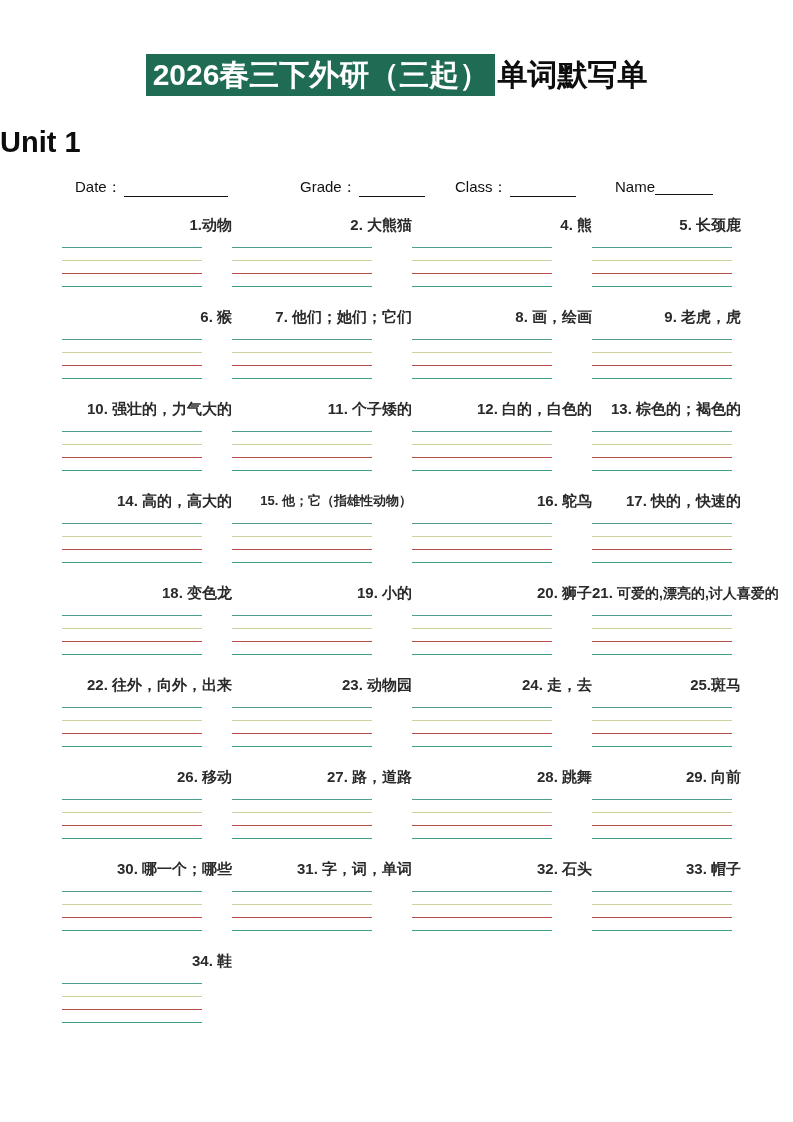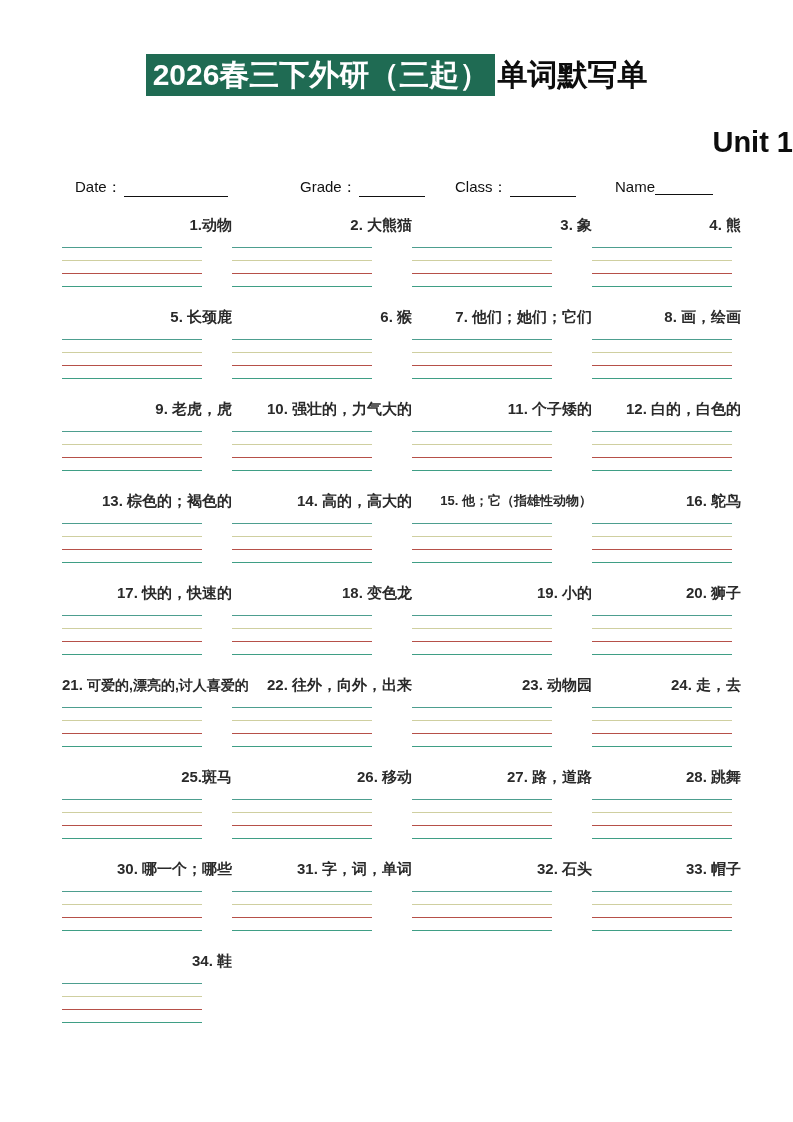--- a/index.html
+++ b/index.html
@@ -19,21 +19,21 @@
     white-space:nowrap;
   }
   .title-highlight {
     background:var(--title-bg,#1f6b53);
     color:#ffffff;
     padding:4px 6px 5px 7px;
   }
   .title-rest { color:#0d0d0d; padding-left:2px; }
   .unit-title {
     position:absolute; top:126px; left:0; width:100%;
-    text-align:right;
+    text-align:left;
     font-size:29px; font-weight:bold; color:#0d0d0d;
   }
   
   .meta { position:absolute; top:178px; left:0; width:100%; height:26px; font-size:15px; font-weight:normal; color:#111; }
   .meta-field { position:absolute; top:0; white-space:nowrap; }
   .meta-date  { left:75px;  }
   .meta-grade { left:300px; }
   .meta-class { left:455px; }
   .meta-name  { left:615px; }
   .meta-blank { display:inline-block; border-bottom:1.6px solid #111; height:16px; vertical-align:bottom; }
@@ -95,28 +95,20 @@
       </div>
       <div class="cell">
         <div class="label"><span class="num">2. </span><span class="txt">大熊猫</span></div>
         <div class="lines">
           <div class="r1"></div>
           <div class="r2"></div>
           <div class="r3"></div>
         </div>
       </div>
       <div class="cell">
-        <div class="label"><span class="num">3. </span><span class="txt">象</span></div>
-        <div class="lines">
-          <div class="r1"></div>
-          <div class="r2"></div>
-          <div class="r3"></div>
-        </div>
-      </div>
-      <div class="cell">
         <div class="label"><span class="num">4. </span><span class="txt">熊</span></div>
         <div class="lines">
           <div class="r1"></div>
           <div class="r2"></div>
           <div class="r3"></div>
         </div>
       </div>
       <div class="cell">
         <div class="label"><span class="num">5. </span><span class="txt">长颈鹿</span></div>
         <div class="lines">
@@ -303,20 +295,28 @@
       </div>
       <div class="cell">
         <div class="label"><span class="num">28. </span><span class="txt">跳舞</span></div>
         <div class="lines">
           <div class="r1"></div>
           <div class="r2"></div>
           <div class="r3"></div>
         </div>
       </div>
       <div class="cell">
+        <div class="label"><span class="num">29. </span><span class="txt">向前</span></div>
+        <div class="lines">
+          <div class="r1"></div>
+          <div class="r2"></div>
+          <div class="r3"></div>
+        </div>
+      </div>
+      <div class="cell">
         <div class="label"><span class="num">30. </span><span class="txt">哪一个；哪些</span></div>
         <div class="lines">
           <div class="r1"></div>
           <div class="r2"></div>
           <div class="r3"></div>
         </div>
       </div>
       <div class="cell">
         <div class="label"><span class="num">31. </span><span class="txt">字，词，单词</span></div>
         <div class="lines">

